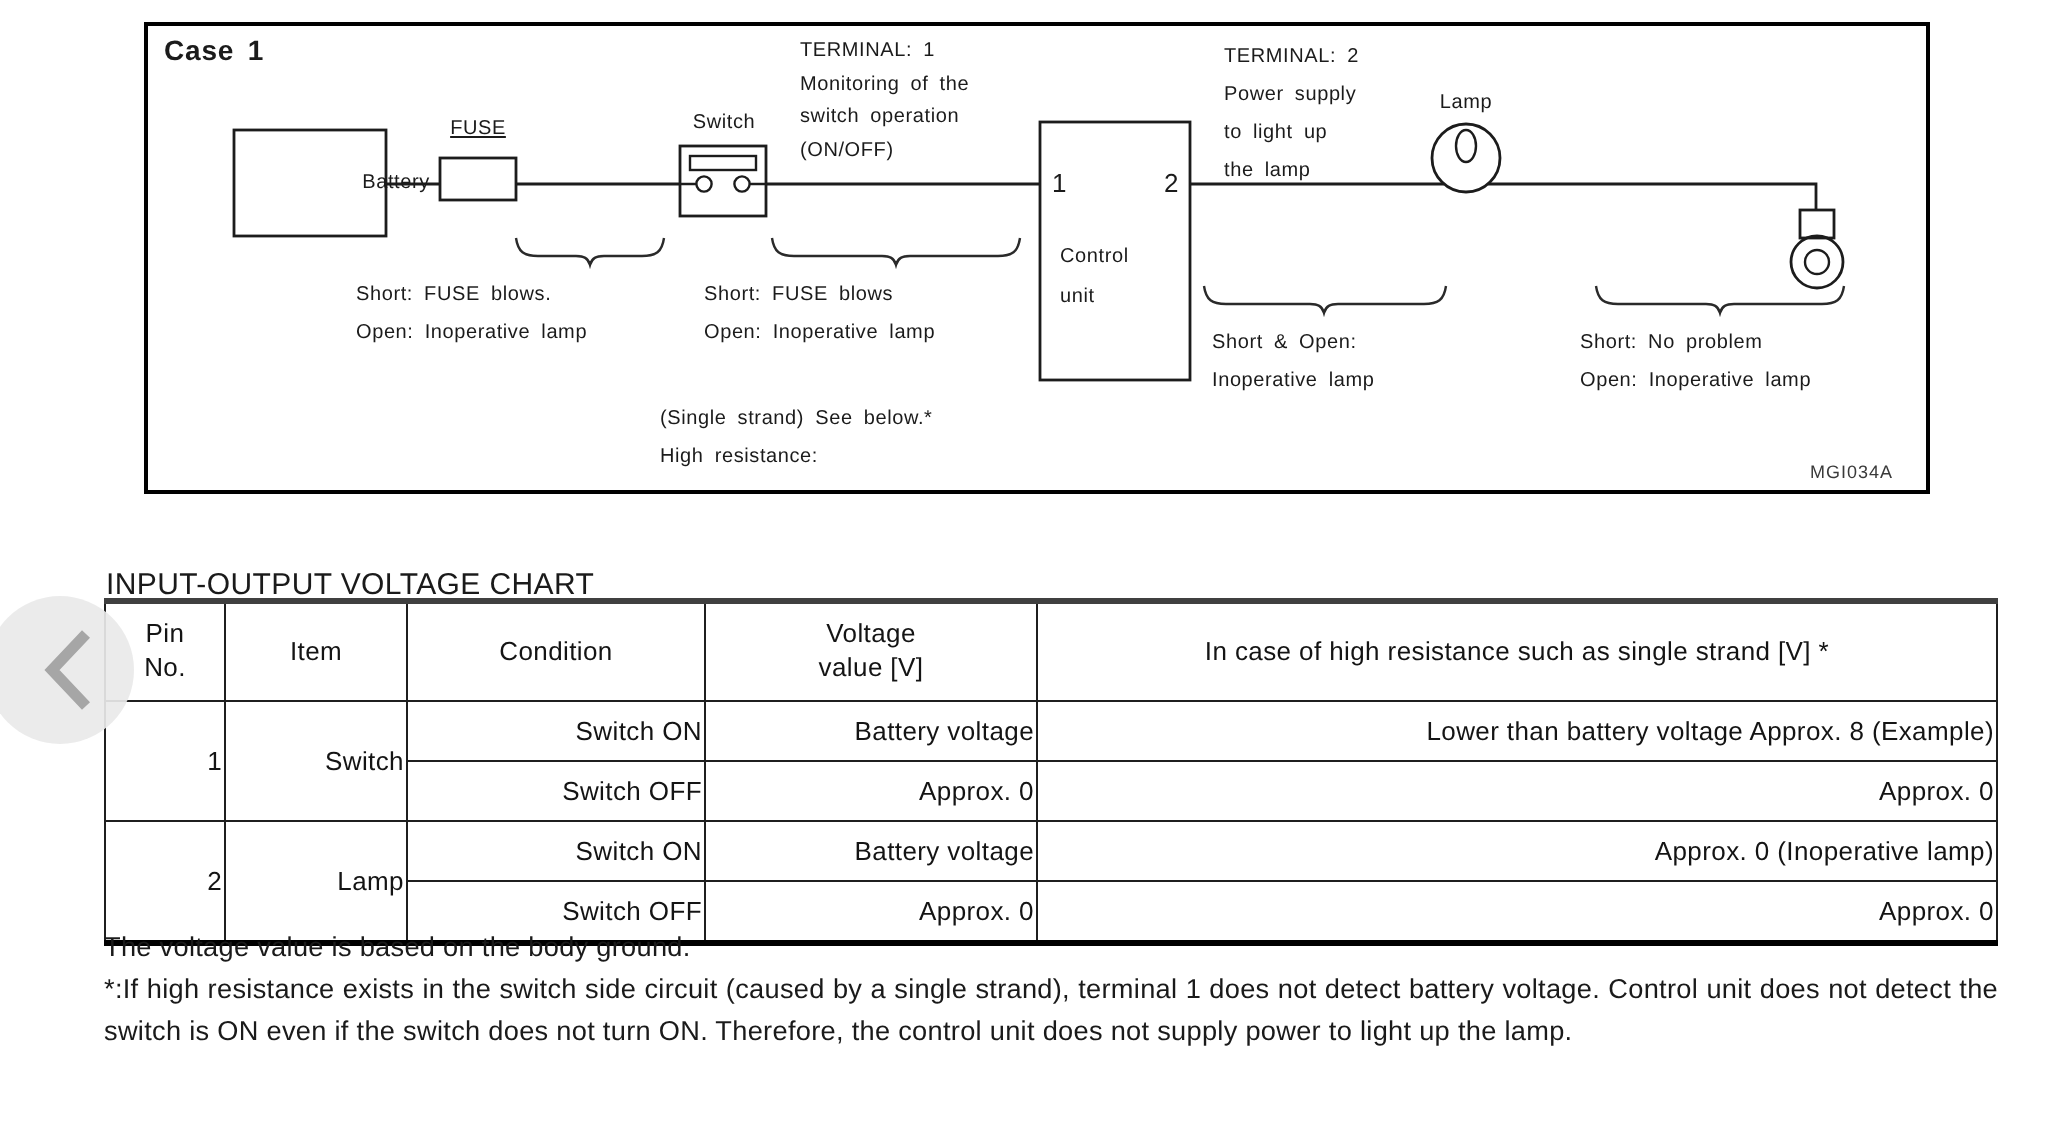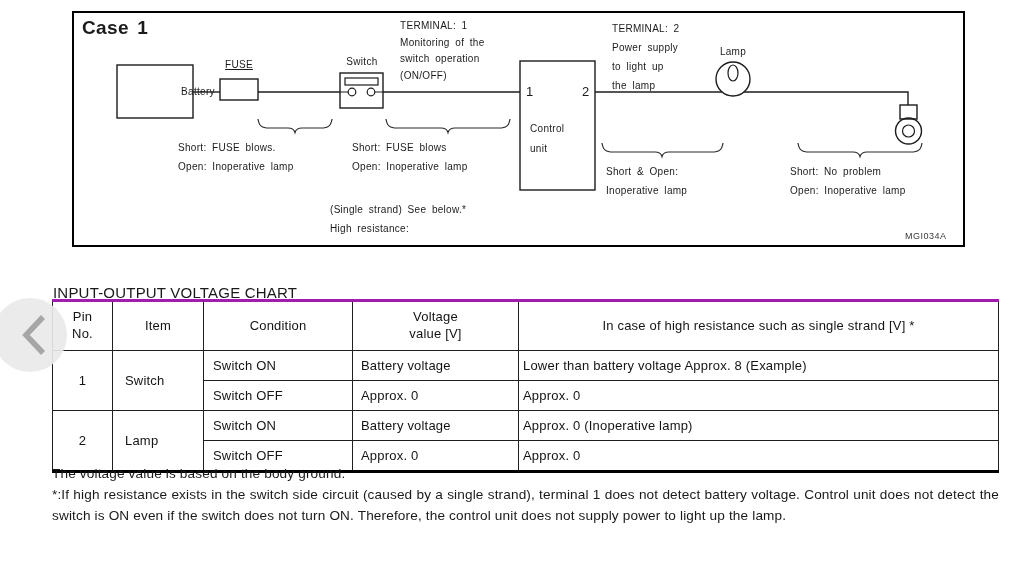--- a/index.html
+++ b/index.html
@@ -8,21 +8,21 @@
     background:#ffffff; color:#1a1a1a;
     font-family:"Liberation Sans", sans-serif;
   }
   
   .diagram-frame {
     position:absolute; left:72px; top:11px; width:893px; height:236px;
     border:2px solid #000; box-sizing:border-box; background:#fff;
   }
   .diagram-frame .abs { position:absolute; }
   .dtext { font-size:10px; color:#1b1b1b; letter-spacing:.3px; word-spacing:2.5px; white-space:nowrap; }
-  .case-label { left:8px; top:4px; font-size:19px; font-weight:bold; letter-spacing:.4px; }
+  .case-label { left:8px; top:4px; font-size:14px; font-weight:bold; letter-spacing:.4px; }
   .battery-label { left:43px; top:52px; width:76px; height:53px; display:flex; align-items:center; justify-content:center;margin-left:43px; }
   .fuse-label   { left:146px; top:46px; width:38px; text-align:center;text-decoration:underline; }
   .switch-label { left:258px; top:43px; width:60px; text-align:center; }
   .lamp-label   { left:636px; top:33px; width:46px; text-align:center; }
   .t1-note { left:326px; top:5px;  line-height:16.5px; }
   .t2-note { left:538px; top:6px;  line-height:19px; }
   .pin-num { font-size:13px; }
   .pin-1 { left:452px; top:71px; }
   .pin-2 { left:508px; top:71px; }
   .control-label { left:456px; top:106px; line-height:20px; }
@@ -37,23 +37,23 @@
 
   
   .chart-title {
     position:absolute; left:53px; top:284px;
     font-size:15px; font-weight:normal; letter-spacing:.2px;
   }
   table.vchart {
     position:absolute; left:52px; top:299px; width:946px;
     border-collapse:collapse; table-layout:fixed;
     font-size:13px; color:#141414;
-    border-top:3px solid #a21caf; border-bottom:3px solid #000;
-  }
-  table.vchart th, table.vchart td { border:1px solid #1f1f1f; }
+    border-top:3px solid #404040; border-bottom:3px solid #000;
+  }
+  table.vchart th, table.vchart td { border:1px solid #1f1f1f;text-align:right; }
   table.vchart thead th { height:46px; font-weight:normal; text-align:center; line-height:1.3; letter-spacing:.2px; }
   table.vchart tbody td { height:27px; letter-spacing:.2px; }
   td.c-pin  { text-align:center; }
   td.c-item { padding-left:12px; }
   td.c-cond { padding-left:9px; }
   td.c-volt { padding-left:8px; }
   td.c-hr   { padding-left:4px; }
 
   
   .footnotes { position:absolute; left:52px; top:463px; width:947px; font-size:13.6px; line-height:21px; letter-spacing:.15px; }

